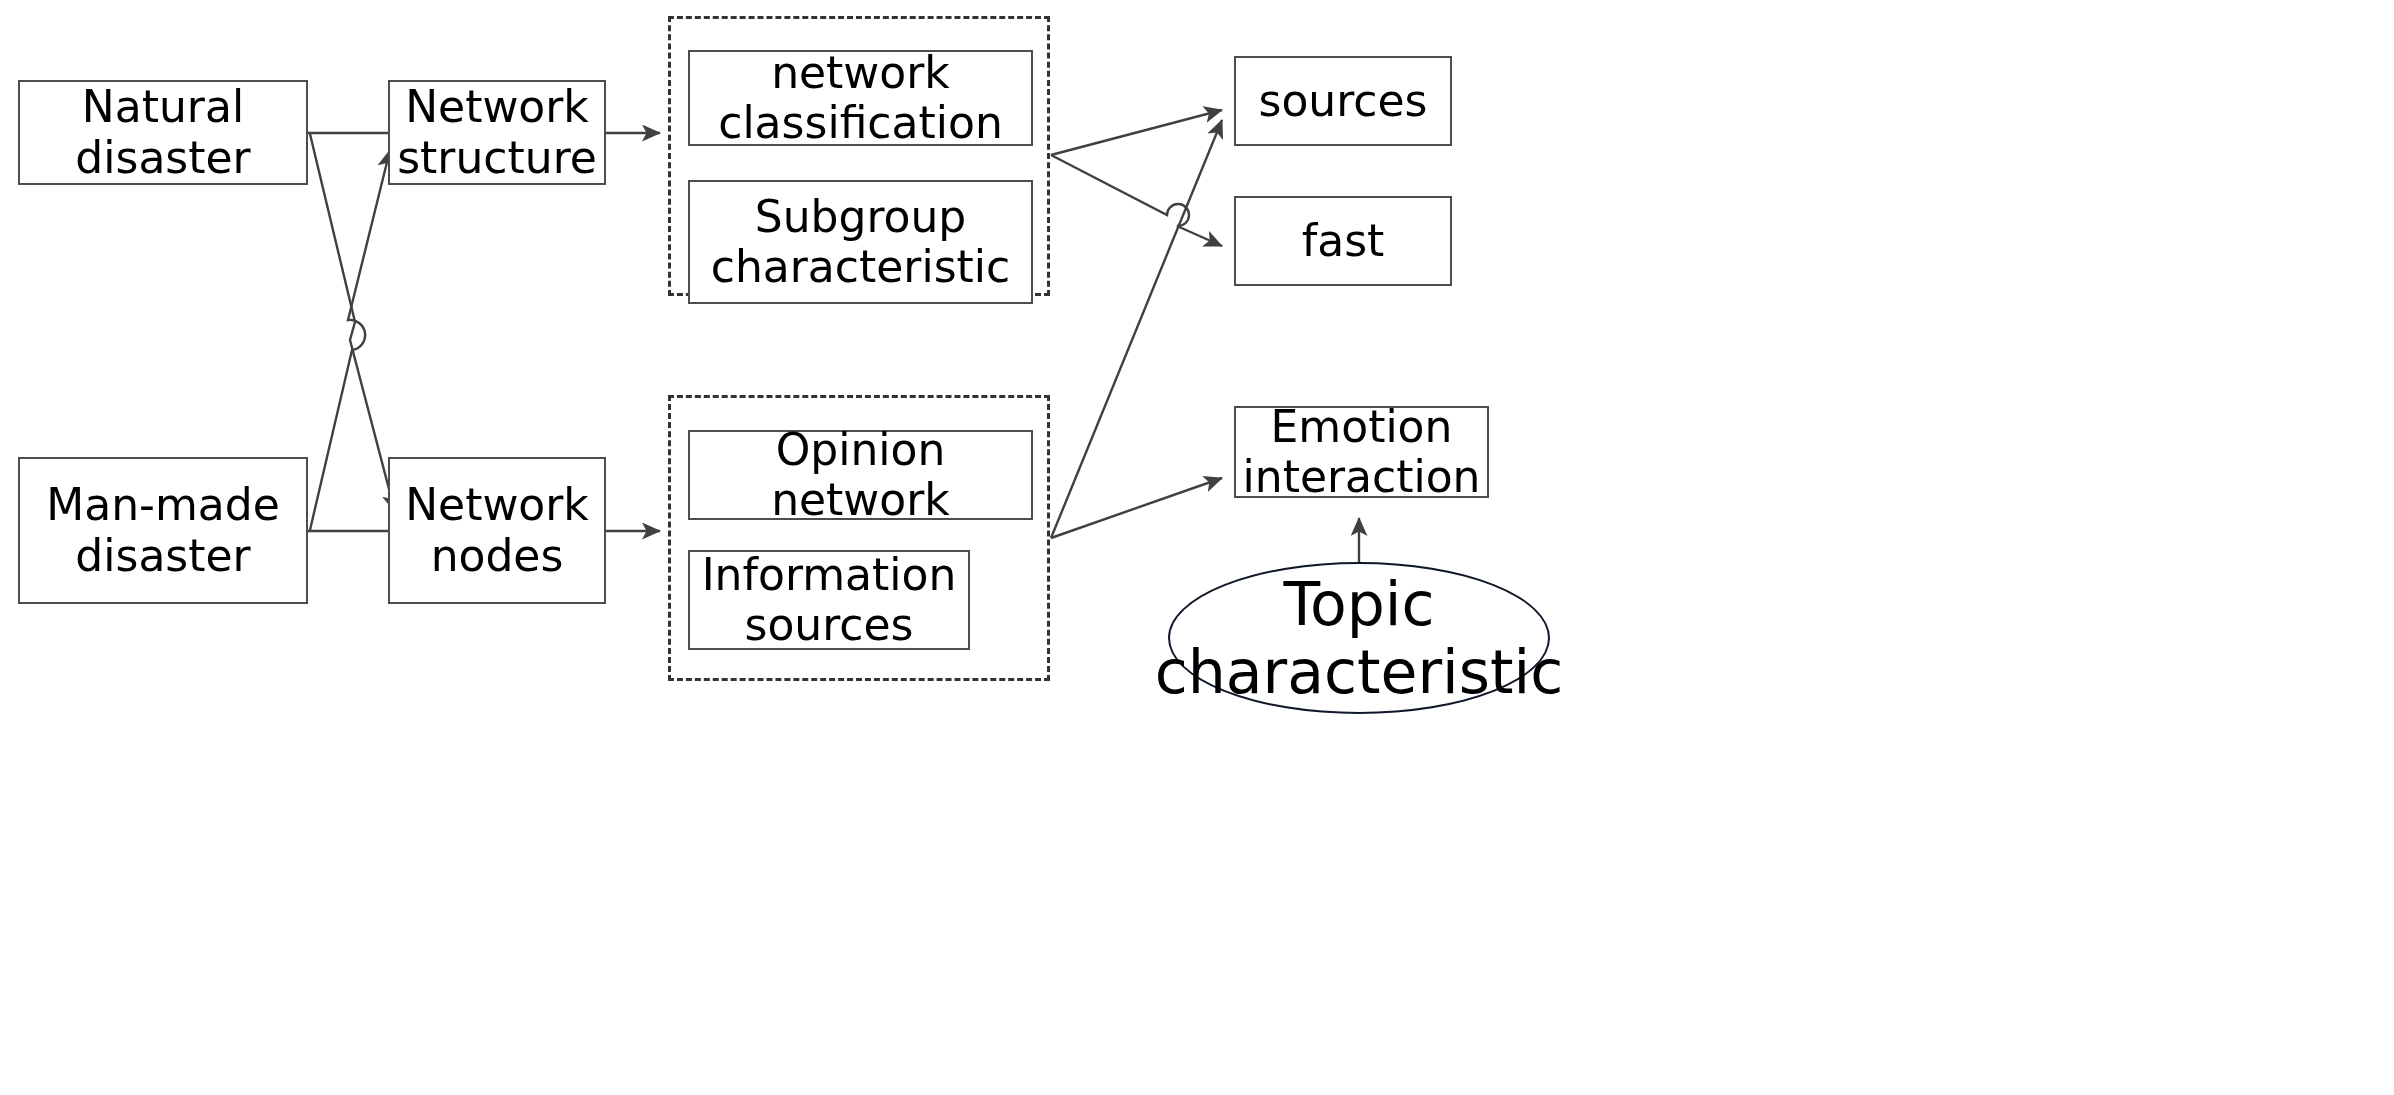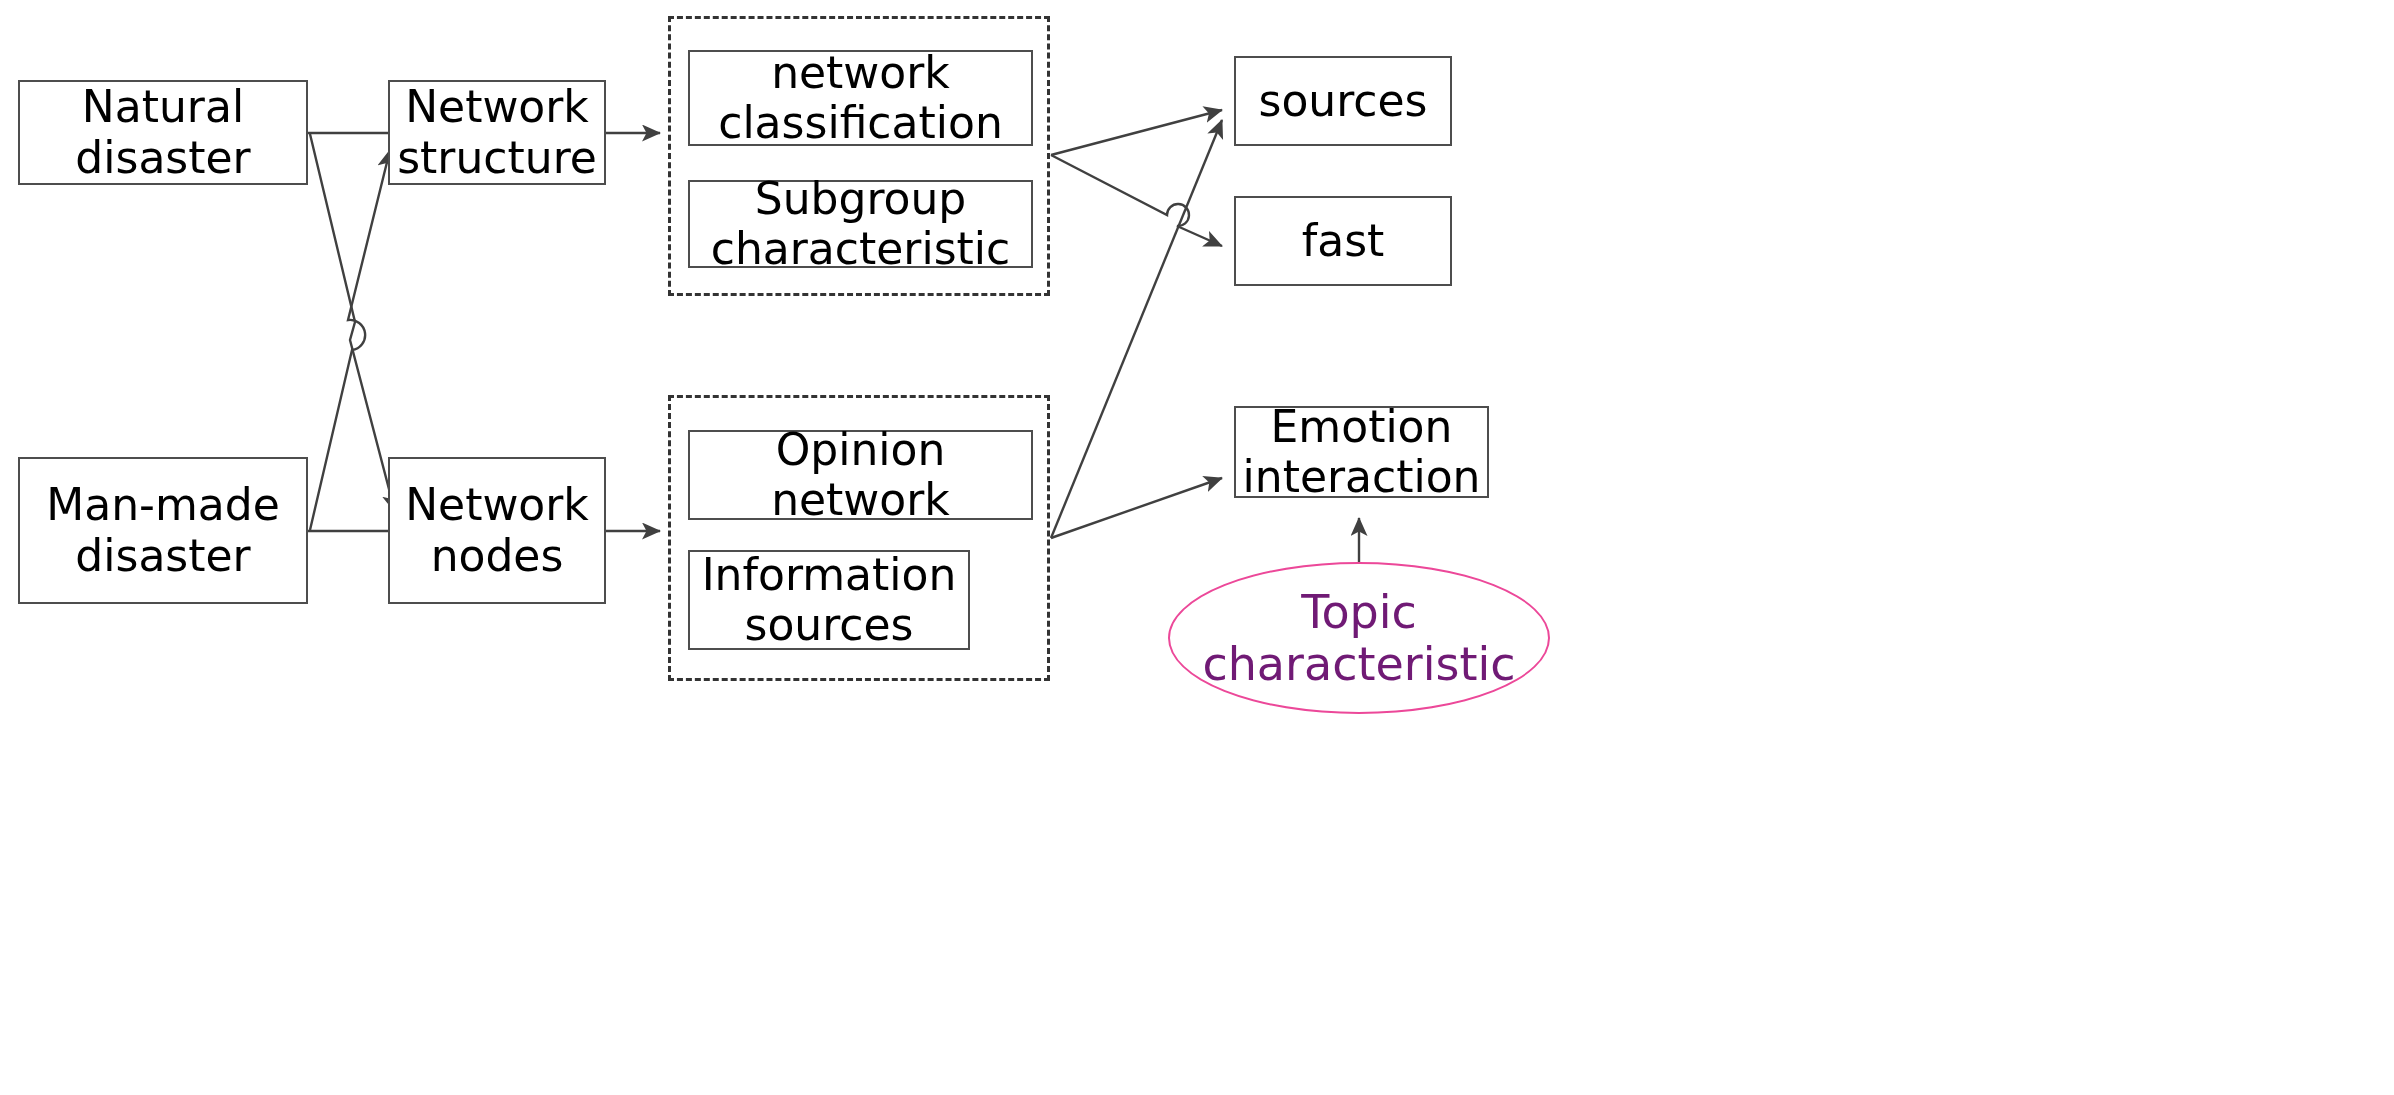--- a/index.html
+++ b/index.html
@@ -42,31 +42,31 @@
   .group {
     position: absolute;
     box-sizing: border-box;
     border: 3px dashed #333333;
     background: transparent;
     z-index: 2;
   }
   .ellipse {
     position: absolute;
     box-sizing: border-box;
-    border: 2px solid #ec4899;
+    border: 2px solid #0f172a;
     border-radius: 50%;
     background: #ffffff;
     display: flex;
     align-items: center;
     justify-content: center;
     text-align: center;
-    color: #701a75;
+    color: #000000;
     line-height: 1.14;
     white-space: pre-line;
-    font-size: 46px;
+    font-size: 60px;
     z-index: 3;
   }
 </style>
 </head>
 <body>
 
 <div id="canvas">
 
   <svg id="edges" viewBox="0 0 2394 1095" xmlns="http://www.w3.org/2000/svg">
     <defs>
@@ -115,21 +115,21 @@
 
   <div class="node" style="left:388px; top:80px; width:218px; height:105px;">Network
 structure</div>
 
   <div class="node" style="left:388px; top:457px; width:218px; height:147px;">Network
 nodes</div>
 
   <div class="node" style="left:688px; top:50px; width:345px; height:96px;">network
 classification</div>
 
-  <div class="node" style="left:688px; top:180px; width:345px; height:88px;">Subgroup
+  <div class="node" style="left:688px; top:180px; width:345px; height:124px;">Subgroup
 characteristic</div>
 
   <div class="node" style="left:688px; top:430px; width:345px; height:90px;">Opinion network</div>
 
   <div class="node" style="left:688px; top:550px; width:282px; height:100px;">Information
 sources</div>
 
   <div class="node" style="left:1234px; top:56px; width:218px; height:90px;">sources</div>
 
   <div class="node" style="left:1234px; top:196px; width:218px; height:90px;">fast</div>

